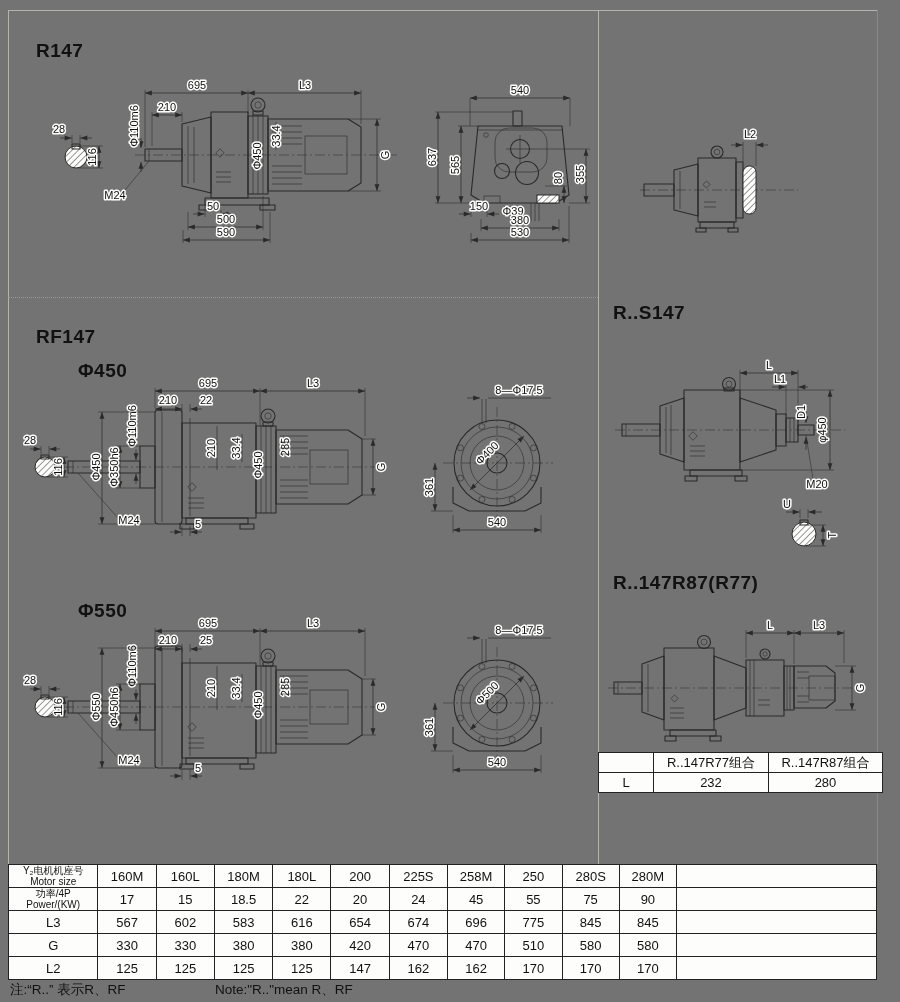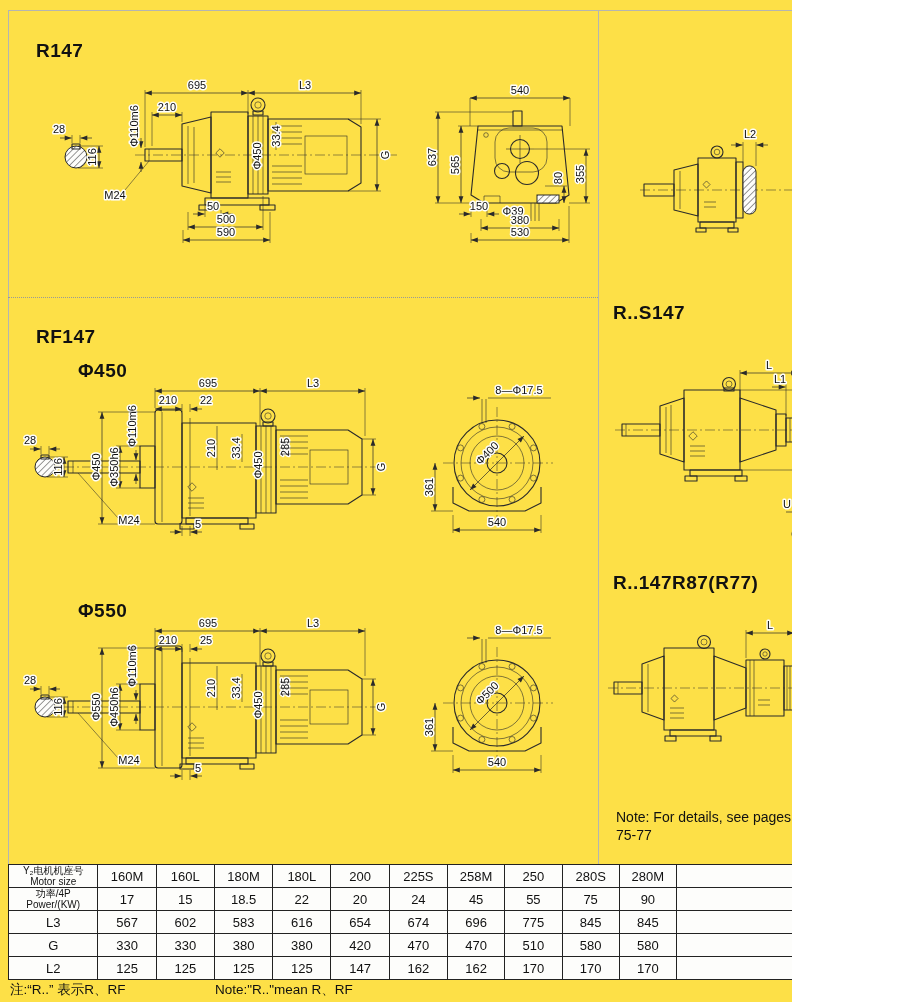--- a/index.html
+++ b/index.html
@@ -1,16 +1,16 @@
 <!DOCTYPE html>
 <html><head>
 <meta charset="utf-8">
 <style>
   html,body{margin:0;padding:0;background:#fff}
-  #page{position:relative;width:792px;height:1002px;background:#fde047;overflow:hidden;
+  #page{position:relative;width:900px;height:1002px;background:#737373;overflow:hidden;
         font-family:"Liberation Sans",sans-serif;color:#111}
   .ln{position:absolute;background:#b5b5b0}
   .dot{position:absolute;border-top:1px dotted #9a9a95;height:0}
   .ttl{position:absolute;font-weight:bold;font-size:19px;letter-spacing:.5px}
   .noteblk{position:absolute;font-size:12.5px;line-height:16px}
   .noteblk .cnl{font-size:13px}
   svg{position:absolute;overflow:visible}
   svg text{font-family:"Liberation Sans",sans-serif;font-size:11px;fill:#111;text-anchor:middle;
            paint-order:stroke;stroke:#fdfdfb;stroke-width:3px;stroke-linejoin:round}
   .out{fill:none;stroke:#2a2a2a;stroke-width:1.1;stroke-linejoin:round}
@@ -516,23 +516,36 @@
     <line class="dim" x1="140" y1="33" x2="188" y2="33"></line>
     <text x="164" y="29">L</text>
     <line class="dim" x1="188" y1="33" x2="238" y2="33"></line>
     <text x="213" y="29">L3</text>
     <line class="ext" x1="229" y1="66" x2="250" y2="66"></line>
       <line class="ext" x1="229" y1="110" x2="250" y2="110"></line>
     <line class="dim" x1="246" y1="66" x2="246" y2="110"></line>
     <text transform="rotate(-90 254 88)" x="254" y="92">G</text>
   </svg>
 
+  <table class="ctab" style="left:598px;top:752px;width:281px">
+    <tbody>
+        <tr>
+      <td style="width:54px"></td>
+      <td style="width:114px">R..147R77组合</td>
+      <td style="width:113px">R..147R87组合</td>
+    </tr>
+    <tr>
+      <td>L</td>
+      <td>232</td>
+      <td>280</td>
+    </tr>
+  </tbody>
+    </table>
 
   <div class="noteblk" style="left:616px;top:808px;font-size:14px;line-height:18px">
-    <div>Note: For details, see pages 75-77</div>
   </div>
 
   <table class="mtab" style="left:8px;top:864px;width:869px">
     <colgroup>
       <col style="width:89px">
         <col style="width:58px">
         <col style="width:58px">
         <col style="width:58px">
       <col style="width:58px">
         <col style="width:58px">

